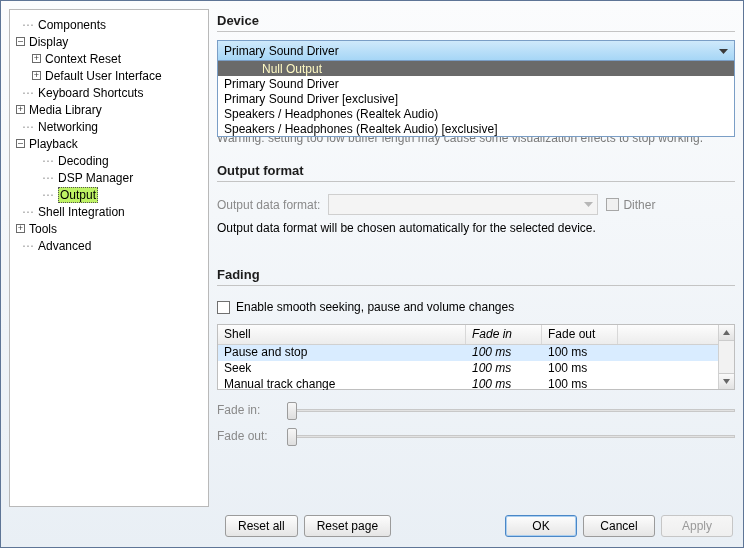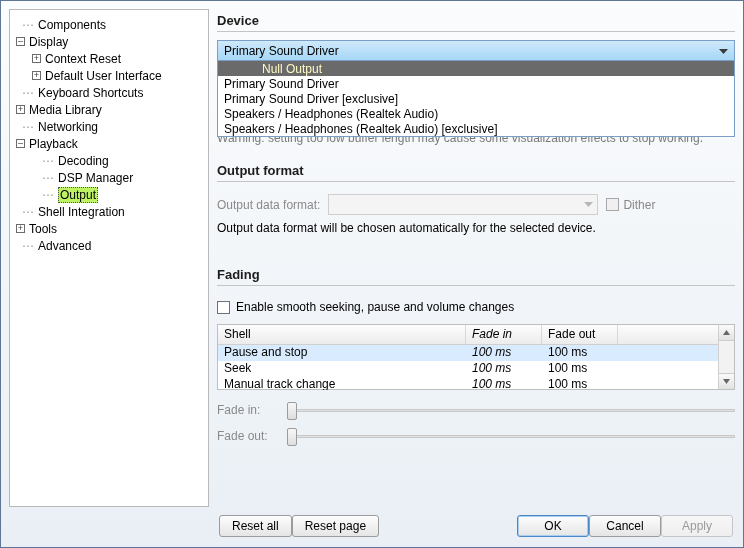--- a/index.html
+++ b/index.html
@@ -48,21 +48,21 @@
 .ft-row { height: 16px; display: flex; align-items: flex-start; }
 .ft-row.selected { background: #d9ecff; }
 .ft-c { padding: 0 6px; }
 .ft-scroll { width: 16px; border-left: 1px solid #d0d0d0; background: #f2f2f2; display: flex; flex-direction: column; }
 .sbtn { height: 16px; background: linear-gradient(#fafafa,#e2e2e2); border-bottom: 1px solid #ccc; display: flex; align-items: center; justify-content: center; }
 .slider-row { display: flex; align-items: center; gap: 10px; margin-top: 10px; }
 .slider-row .sl-label { width: 60px; color: #8a8a8a; }
 .slider { flex: 1; height: 20px; position: relative; }
 .slider-track { position: absolute; left: 0; right: 0; top: 9px; height: 3px; background: #e2e2e2; border: 1px solid #c8c8c8; }
 .slider-thumb { position: absolute; left: 0; top: 2px; width: 10px; height: 18px; background: linear-gradient(#f7f7f7,#dedede); border: 1px solid #9c9c9c; border-radius: 2px; }
-.footer { height: 36px; display: flex; align-items: center; padding: 0 10px 6px 10px; }
+.footer { height: 36px; display: flex; align-items: center; padding: 0 10px 6px 10px; gap: 6px; }
 .btn { height: 22px; padding: 0 12px; background: linear-gradient(#fdfdfd,#e5e5e5); border: 1px solid #9b9b9b; border-radius: 3px; display: inline-flex; align-items: center; justify-content: center; color: #000; }
 .btn.disabled { color: #9a9a9a; border-color: #c6c6c6; background: linear-gradient(#f6f6f6,#efefef); }
 .btn.default { border-color: #4a87c7; box-shadow: 0 0 0 1px #a9cef0 inset; }
 .spacer { flex: 1; }
 </style>
 </head>
 <body>
 
 <div class="window">
 

